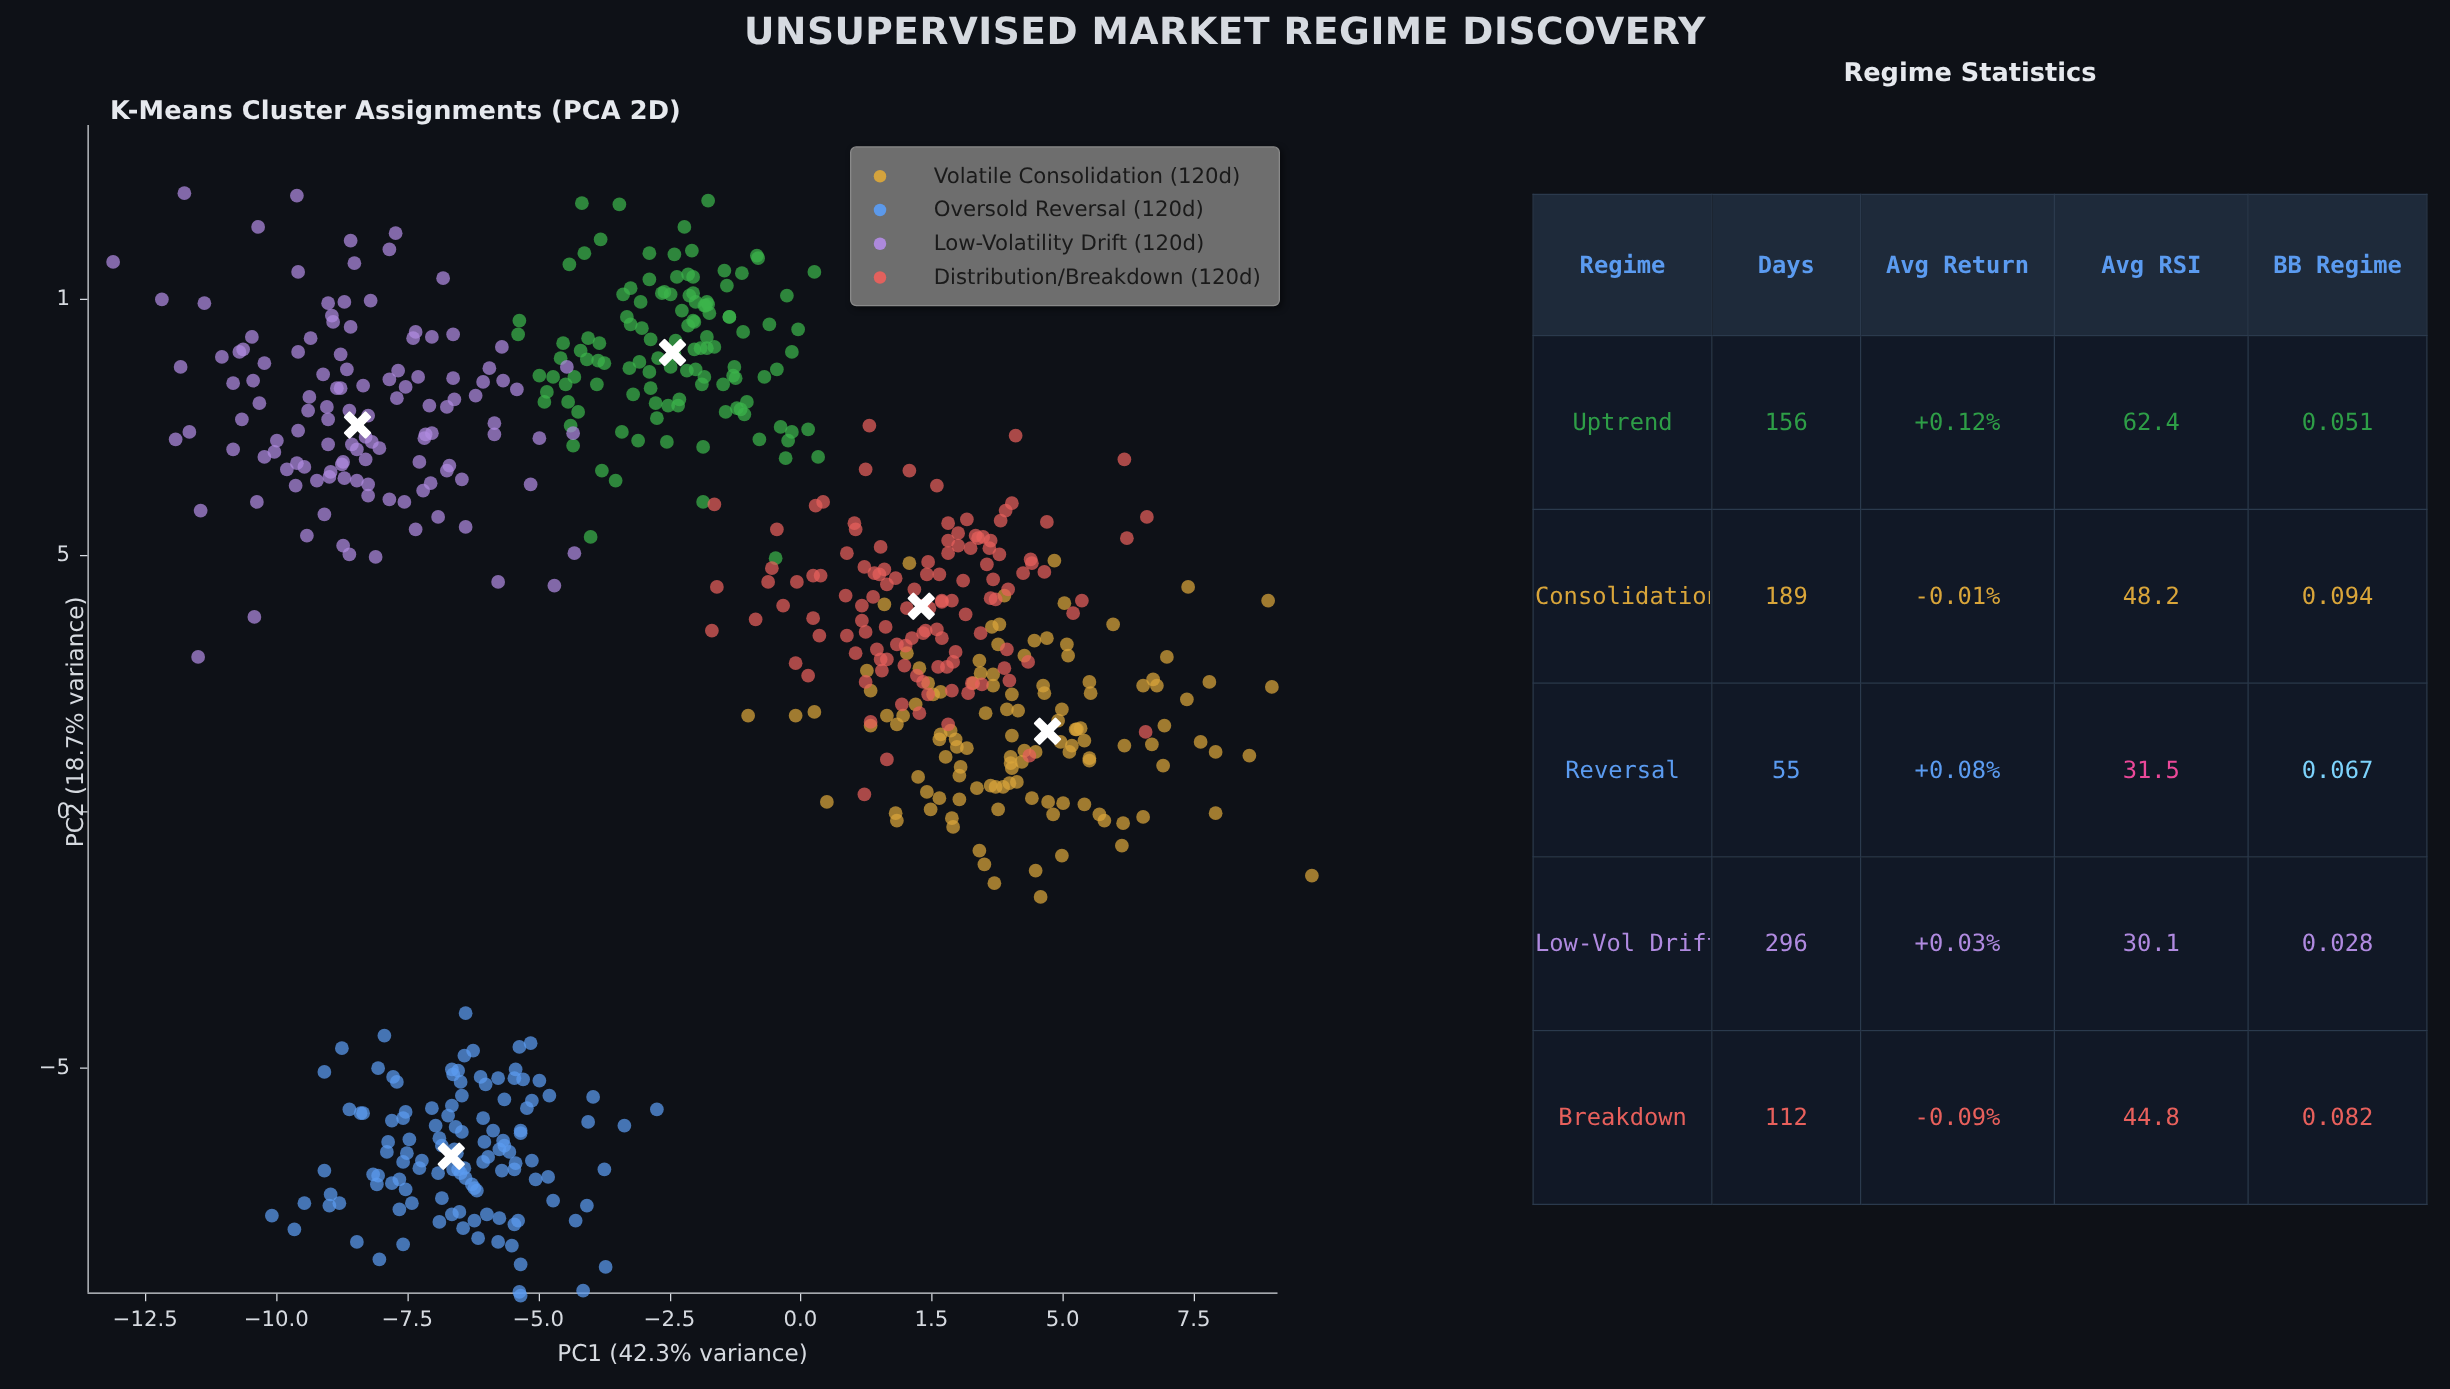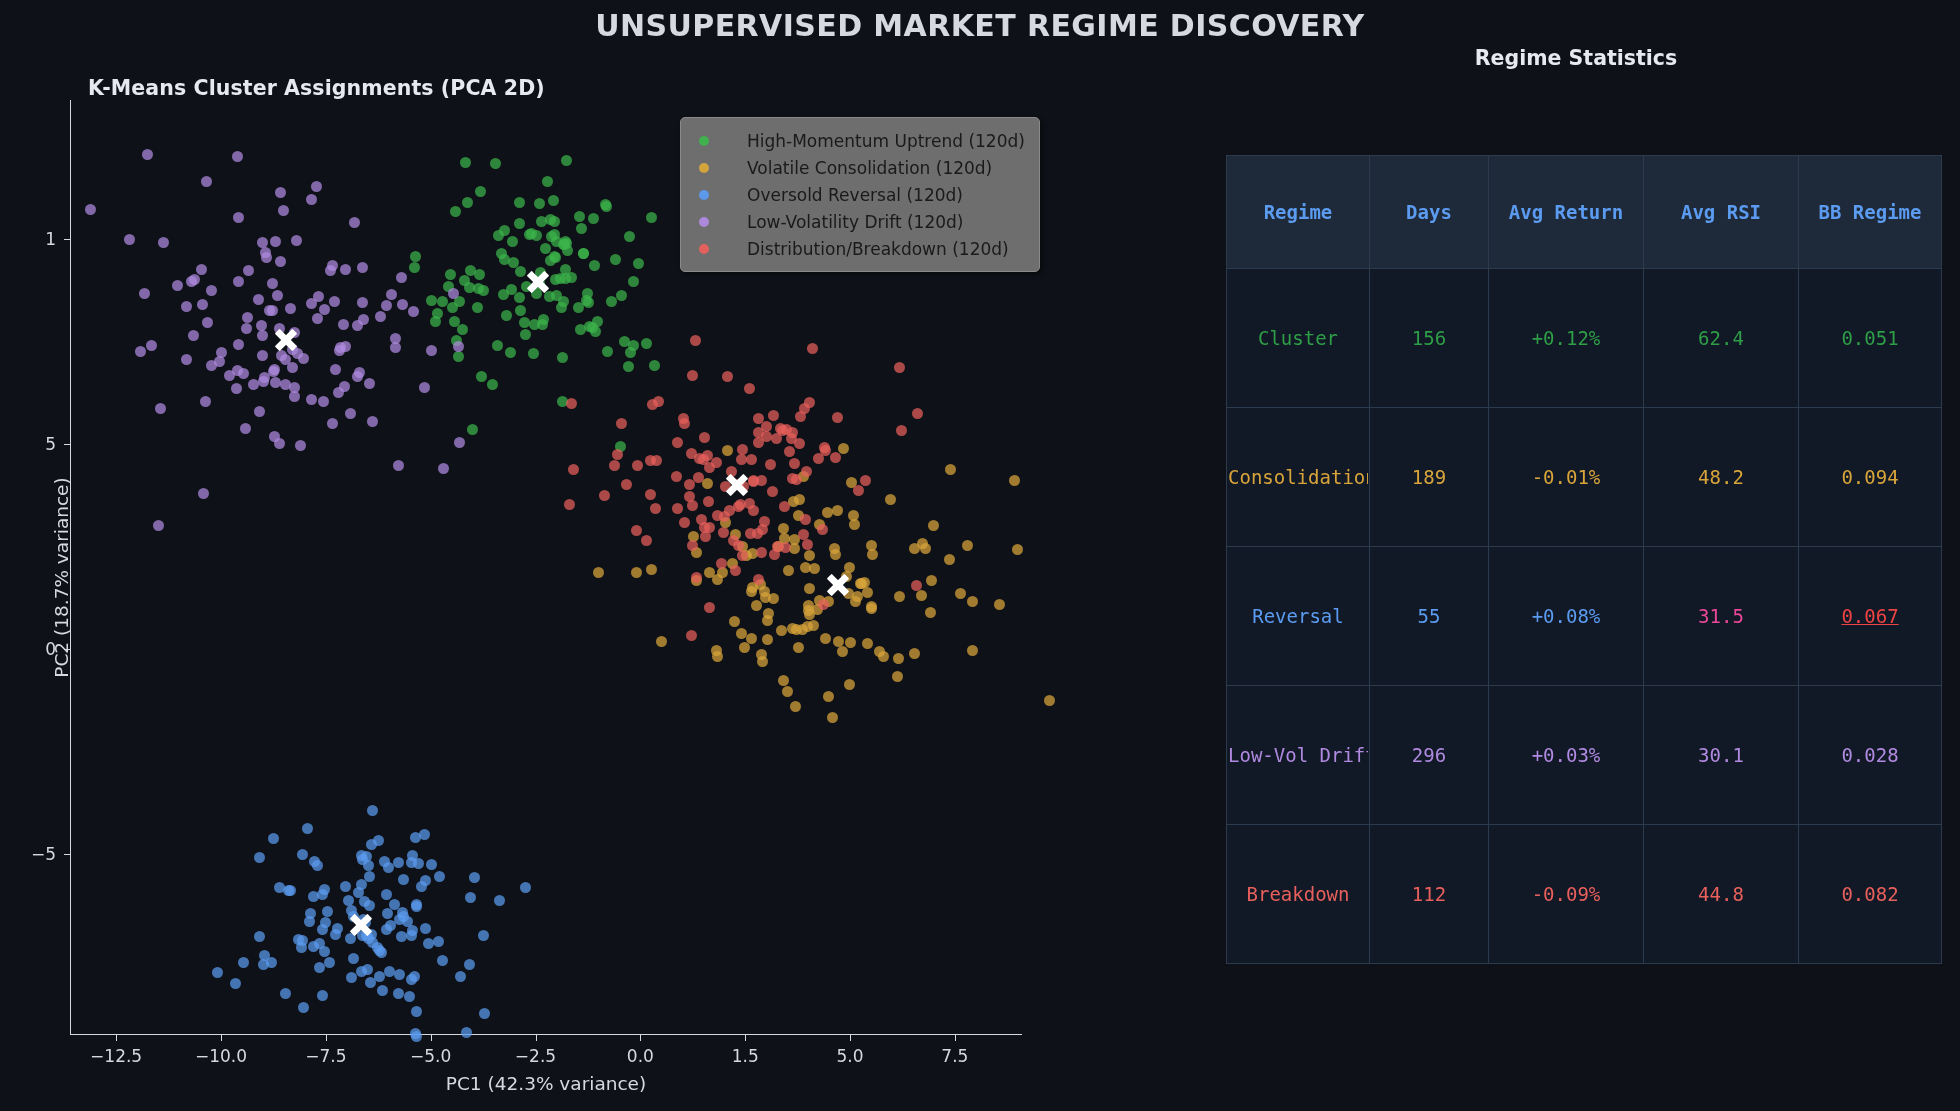--- a/index.html
+++ b/index.html
@@ -858,24 +858,20 @@
         <div class="centroid" style="left: 291.471px; top: 825.443px;"></div>
         <div class="centroid" style="left: 215.982px; top: 239.645px;"></div>
         <div class="centroid" style="left: 666.819px; top: 385.07px;"></div>
       </div>
 
     <div id="xlabel">PC1 (42.3% variance)</div>
     <div id="ylabel">PC2 (18.7% variance)</div>
 
     <div id="legend">
         <div class="legend-row">
-          <span class="legend-swatch" style="background: rgb(60, 180, 75);"></span>
-          <span class="legend-text">High-Momentum Uptrend (120d)</span>
-        </div>
-        <div class="legend-row">
           <span class="legend-swatch" style="background: rgb(217, 165, 58);"></span>
           <span class="legend-text">Volatile Consolidation (120d)</span>
         </div>
         <div class="legend-row">
           <span class="legend-swatch" style="background: rgb(91, 155, 240);"></span>
           <span class="legend-text">Oversold Reversal (120d)</span>
         </div>
         <div class="legend-row">
           <span class="legend-swatch" style="background: rgb(176, 138, 224);"></span>
           <span class="legend-text">Low-Volatility Drift (120d)</span>
@@ -904,21 +900,21 @@
             <span class="cell-clip">Avg RSI</span>
           </th>
           <th style="width: 140px;">
             <span class="cell-clip">BB Regime</span>
           </th>
         </tr>
     </thead>
     <tbody id="tbody">
         <tr>
           <td style="color: rgb(46, 158, 71); width: 140px;">
-            <span class="cell-clip">Cluster</span>
+            <span class="cell-clip">Uptrend</span>
           </td>
           <td style="color: rgb(46, 158, 71); width: 116px;">
             <span class="cell-clip">156</span>
           </td>
           <td style="color: rgb(46, 158, 71); width: 152px;">
             <span class="cell-clip">+0.12%</span>
           </td>
           <td style="color: rgb(46, 158, 71); width: 152px;">
             <span class="cell-clip">62.4</span>
           </td>
@@ -949,21 +945,21 @@
           </td>
           <td style="color: rgb(91, 155, 240); width: 116px;">
             <span class="cell-clip">55</span>
           </td>
           <td style="color: rgb(91, 155, 240); width: 152px;">
             <span class="cell-clip">+0.08%</span>
           </td>
           <td style="color: #ec4899; width: 152px;">
             <span class="cell-clip">31.5</span>
           </td>
-          <td style="color: #ef4444; width: 140px; text-decoration: underline;">
+          <td style="color: #7dd3fc; width: 140px;">
             <span class="cell-clip">0.067</span>
           </td>
         </tr>
         <tr>
           <td style="color: rgb(176, 138, 224); width: 140px;">
             <span class="cell-clip">Low-Vol Drift</span>
           </td>
           <td style="color: rgb(176, 138, 224); width: 116px;">
             <span class="cell-clip">296</span>
           </td>

